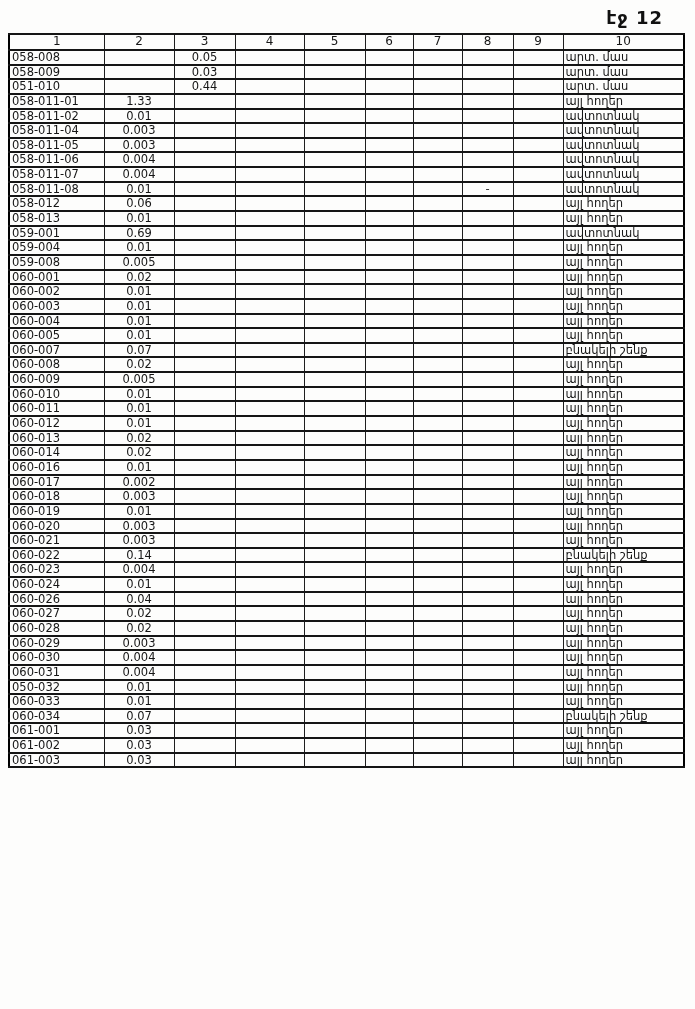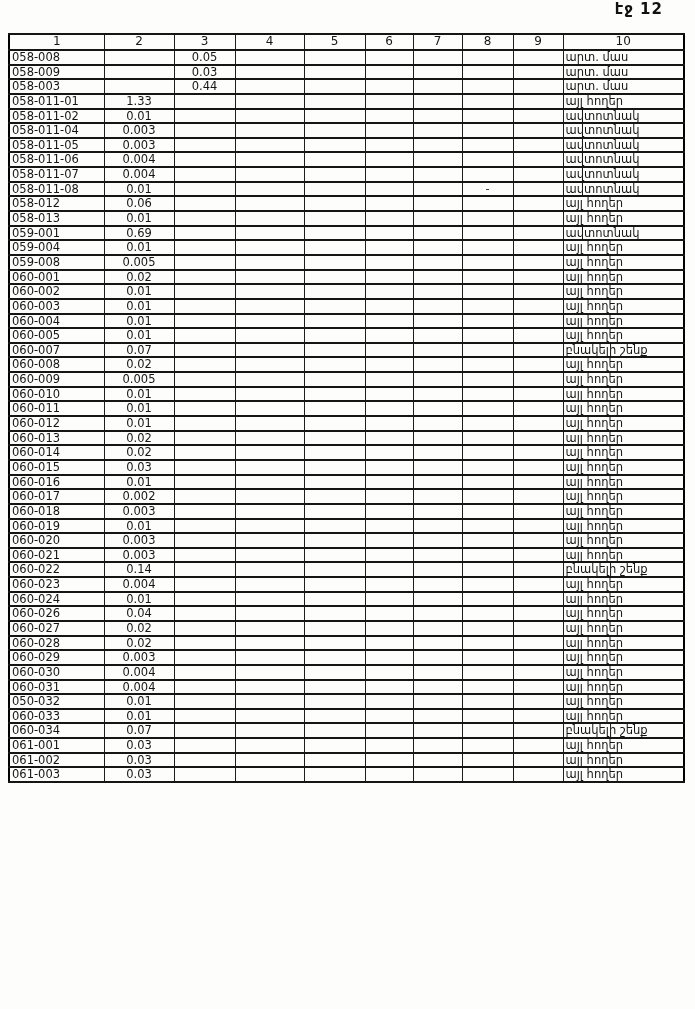--- a/index.html
+++ b/index.html
@@ -11,23 +11,23 @@
   }
   .page {
     position: relative;
     width: 695px;
     height: 1009px;
     background: #fdfdfc;
     overflow: hidden;
   }
   .page-label {
     position: absolute;
-    top: 0;
+    top: 7px;
     right: 32px;
-    font-size: 15px;
+    font-size: 18px;
     font-weight: bold;
     letter-spacing: 1px;
     color: #111;
   }
   table.scan-table {
     position: absolute;
     left: 8px;
     top: 33px;
     width: 675px;
     border-collapse: collapse;
@@ -136,21 +136,21 @@
           <td class="c4"></td>
           <td class="c5"></td>
           <td class="c6"></td>
           <td class="c7"></td>
           <td class="c8"></td>
           <td class="c9"></td>
           <td class="c10">արտ. մաս</td>
         </tr>
 
         <tr>
-          <td class="c1">058-003</td>
+          <td class="c1">051-010</td>
           <td class="c2"></td>
           <td class="c3">0.44</td>
           <td class="c4"></td>
           <td class="c5"></td>
           <td class="c6"></td>
           <td class="c7"></td>
           <td class="c8"></td>
           <td class="c9"></td>
           <td class="c10">արտ. մաս</td>
         </tr>
@@ -475,32 +475,20 @@
           <td class="c3"></td>
           <td class="c4"></td>
           <td class="c5"></td>
           <td class="c6"></td>
           <td class="c7"></td>
           <td class="c8"></td>
           <td class="c9"></td>
           <td class="c10">այլ հողեր</td>
         </tr>
 
-        <tr>
-          <td class="c1">060-015</td>
-          <td class="c2">0.03</td>
-          <td class="c3"></td>
-          <td class="c4"></td>
-          <td class="c5"></td>
-          <td class="c6"></td>
-          <td class="c7"></td>
-          <td class="c8"></td>
-          <td class="c9"></td>
-          <td class="c10">այլ հողեր</td>
-        </tr>
 
         <tr>
           <td class="c1">060-016</td>
           <td class="c2">0.01</td>
           <td class="c3"></td>
           <td class="c4"></td>
           <td class="c5"></td>
           <td class="c6"></td>
           <td class="c7"></td>
           <td class="c8"></td>

